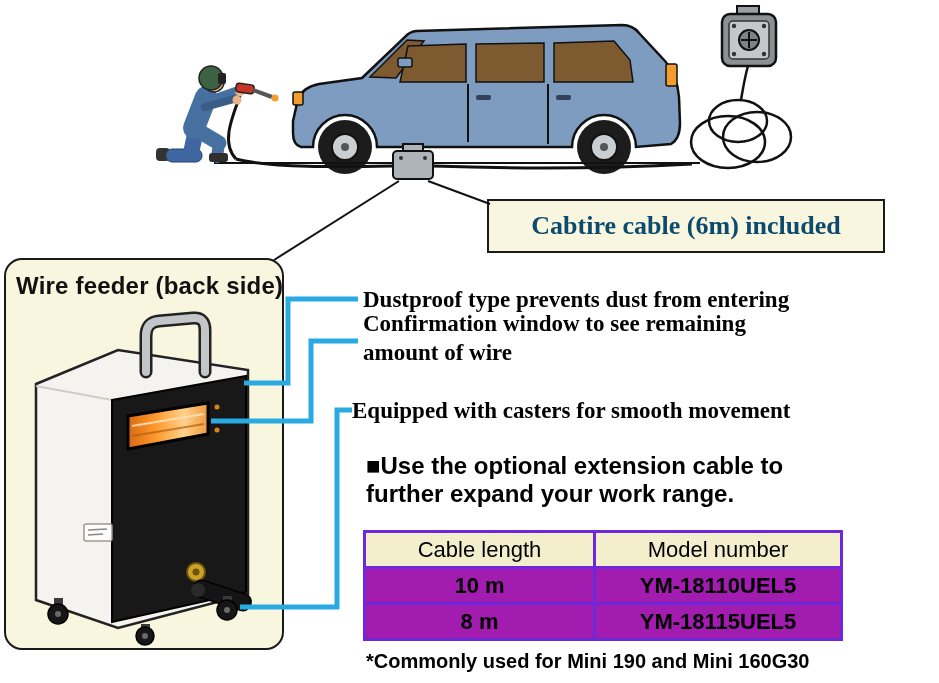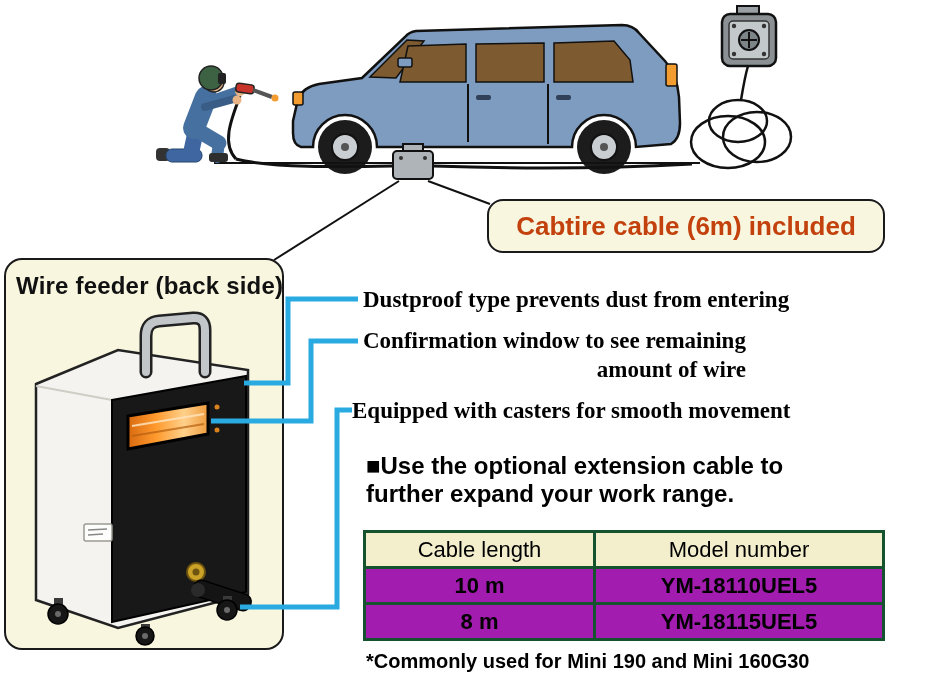--- a/index.html
+++ b/index.html
@@ -9,41 +9,41 @@
   .abs { position:absolute; }
 
   .panel {
     left:4px; top:258px; width:280px; height:392px;
     background:#f9f6e0; border:2px solid #1a1a1a; border-radius:18px;
   }
   .panel-label { left:16px; top:272px; font-size:24px; font-weight:bold; color:#111; letter-spacing:0.2px; }
 
   .callout-box {
     left:487px; top:199px; width:398px; height:54px;
-    background:#f9f6e0; border:2px solid #1a1a1a; border-radius:16px;
+    background:#f9f6e0; border:2px solid #1a1a1a; border-radius:0;
     display:flex; align-items:center; justify-content:center;
-    font-size:26px; font-weight:bold; color:#c2410c;
+    font-size:26px; font-weight:bold; color:#0c4a6e;font-family:Liberation Serif, serif;
   }
 
   .feature { font-size:23px; font-weight:bold; line-height:1.25; white-space:pre-line; color:#000;font-family:Liberation Serif, serif; }
   .f1 { left:363px; top:286px; }
-  .f2 { left:363px; top:327px;text-align:right; }
+  .f2 { left:363px; top:310px; }
   .f3 { left:352px; top:397px; }
 
   .heading { left:366px; top:452px; font-size:24px; font-weight:bold; line-height:1.18; white-space:pre-line; color:#000; }
 
   .ext-table { left:363px; top:530px; border-collapse:collapse; table-layout:fixed; }
   .ext-table th, .ext-table td {
-    border:3px solid #14532d; text-align:center; vertical-align:middle;
+    border:3px solid #6d28d9; text-align:center; vertical-align:middle;
     height:36px; padding:0 4px;
   }
   .ext-table th { background:#f3efcd; font-weight:normal; font-size:22px; }
   .ext-table td { background:#a21caf; font-weight:bold; font-size:22px; }
   .col-length { width:230px; }
-  .col-model  { width:289px; }
+  .col-model  { width:247px; }
 
   .footnote { left:366px; top:650px; font-size:20px; font-weight:bold; color:#000;text-align:center; }
 
   .overlay { left:0; top:0; width:939px; height:683px; pointer-events:none; z-index:10; }
 </style>
 </head>
 <body>
 
 <div class="canvas">
 

